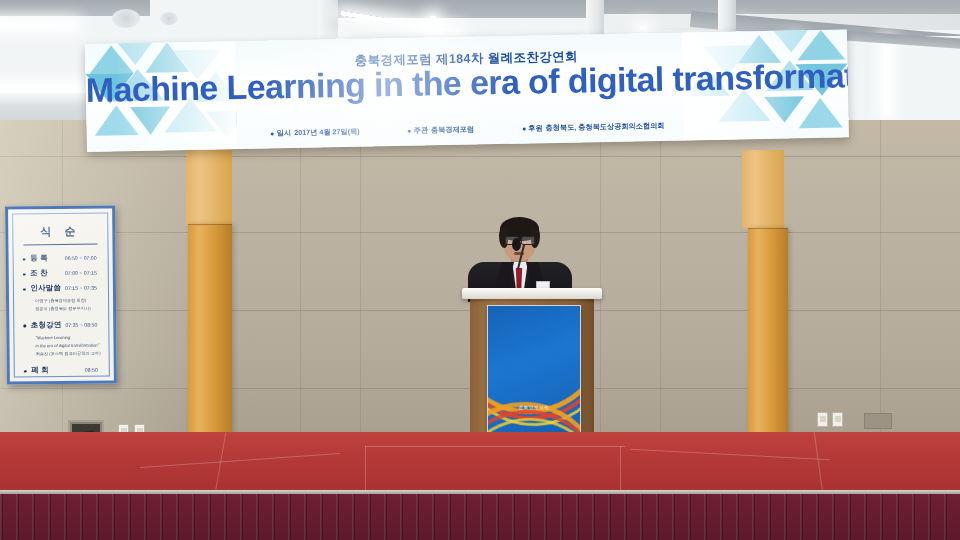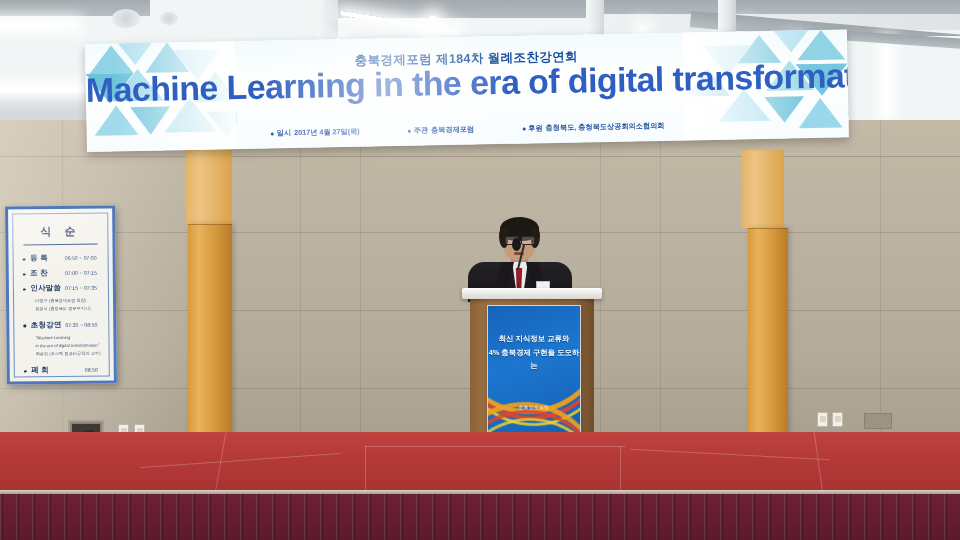--- a/index.html
+++ b/index.html
@@ -324,24 +324,20 @@
   <div class="mic-head"></div>
 
   <div class="podium-banner">
     <div class="swoosh" style="left:-40px;top:-52px;width:150px;height:150px;border:5px solid #f0a020;transform:rotate(-18deg);opacity:.95;"></div>
     <div class="swoosh" style="left:-36px;top:-44px;width:150px;height:150px;border:4px solid #e2442a;transform:rotate(-18deg);opacity:.9;"></div>
     <div class="swoosh" style="left:-32px;top:-36px;width:150px;height:150px;border:3px solid #f6d32d;transform:rotate(-18deg);opacity:.85;"></div>
     <div class="swoosh" style="left:-44px;top:96px;width:150px;height:150px;border:5px solid #f0a020;transform:rotate(-18deg);opacity:.9;"></div>
     <div class="swoosh" style="left:-40px;top:104px;width:150px;height:150px;border:4px solid #e2442a;transform:rotate(-18deg);opacity:.85;"></div>
     <div class="swoosh" style="left:-36px;top:112px;width:150px;height:150px;border:3px solid #f6d32d;transform:rotate(-18deg);opacity:.8;"></div>
 
-    <div class="pb-text">
-      <div>최신 지식정보 교류와</div>
-      <div>4% 충북경제 구현을 도모하는</div>
-    </div>
     <div class="pb-logo">충북경제포럼</div>
   </div>
 
   <div class="stage-top">
     <div class="stage-seam" style="left:160px;top:28px;width:200px;height:1px;transform:rotate(-4deg);"></div>
     <div class="stage-seam" style="left:240px;top:0;width:1px;height:62px;transform:rotate(10deg);"></div>
     <div class="stage-seam" style="left:385px;top:14px;width:260px;height:1px;"></div>
     <div class="stage-seam" style="left:385px;top:14px;width:1px;height:48px;"></div>
     <div class="stage-seam" style="left:640px;top:14px;width:1px;height:48px;"></div>
     <div class="stage-seam" style="left:650px;top:22px;width:200px;height:1px;transform:rotate(3deg);"></div>

